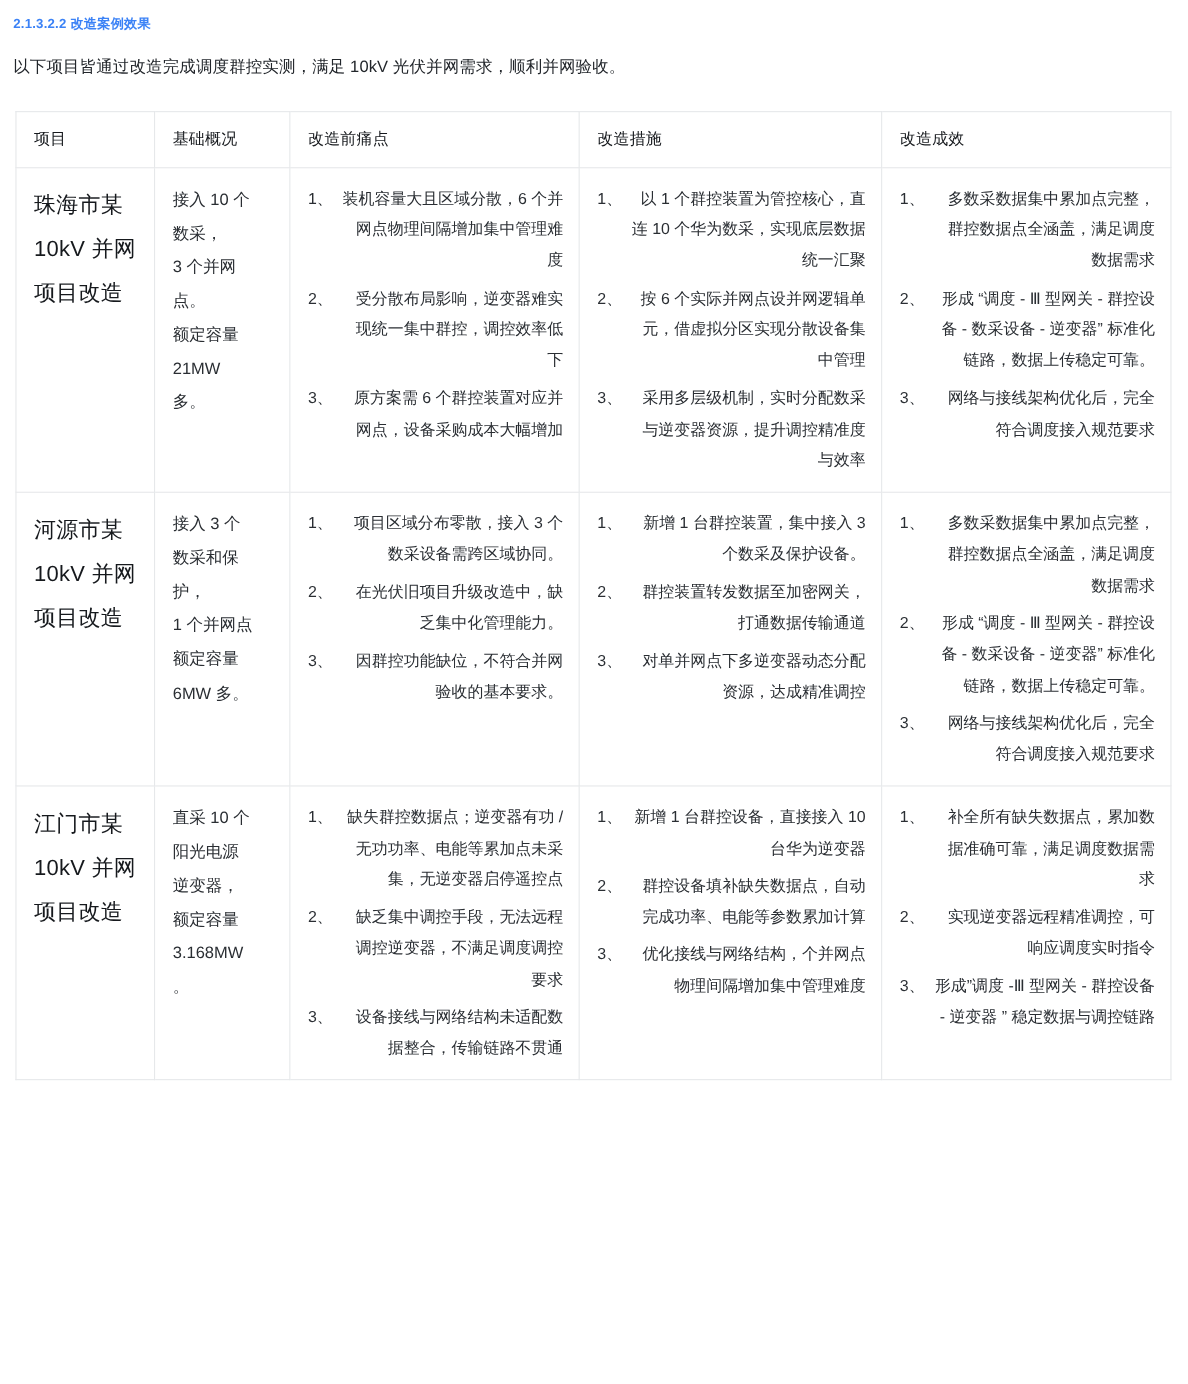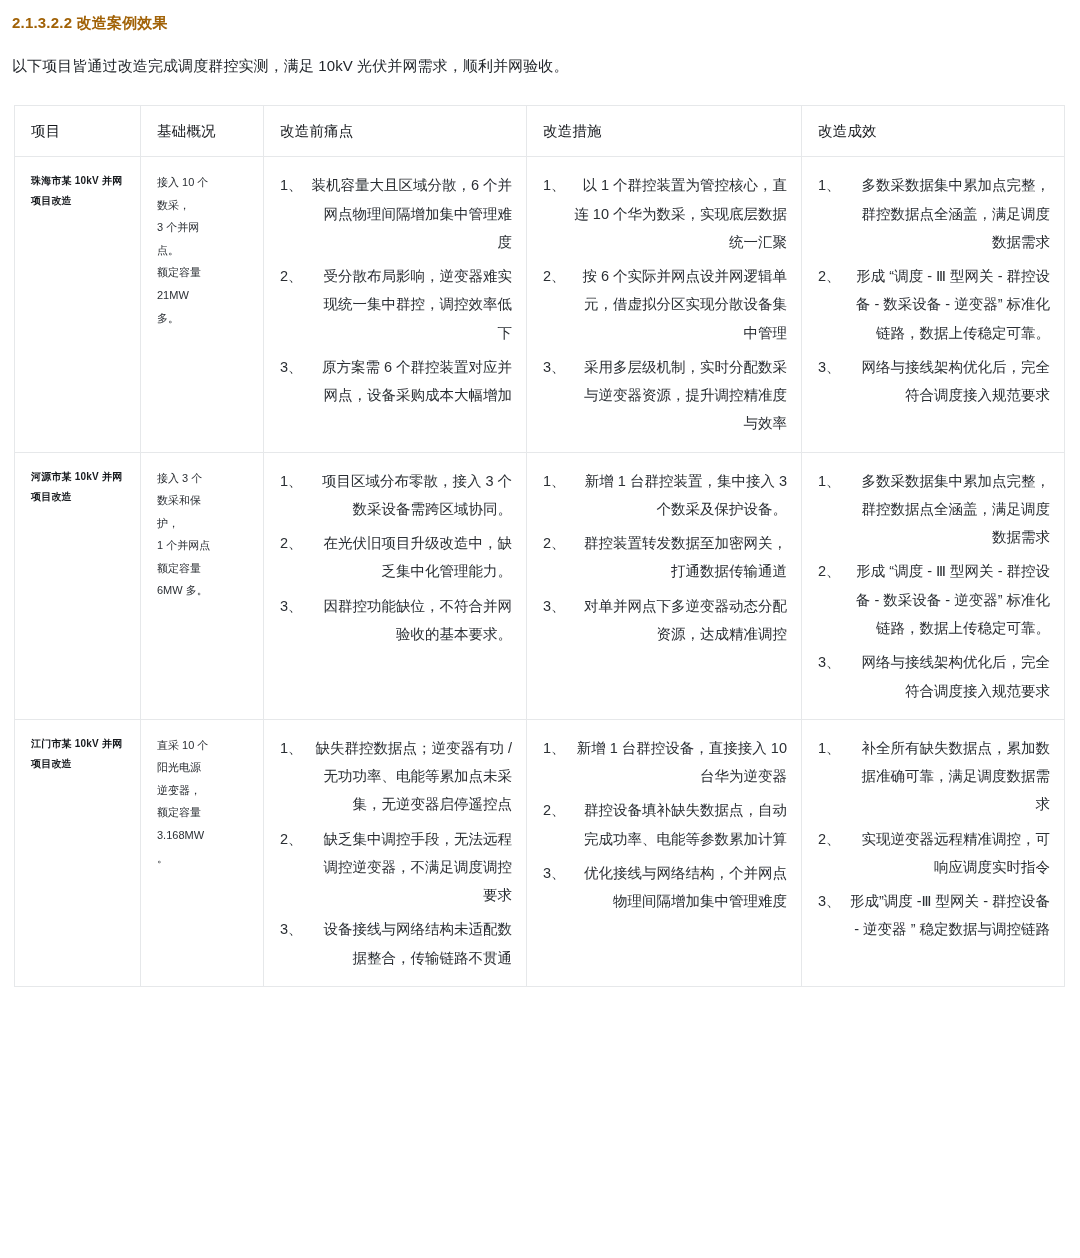--- a/index.html
+++ b/index.html
@@ -16,24 +16,24 @@
   }
   .page {
     width: 1080px;
     box-sizing: border-box;
     padding: 0;
     position: relative;
   }
 
   
   .doc-heading {
-    font-size: 15px;
+    font-size: 12px;
     font-weight: 700;
     letter-spacing: 0.2px;
-    color: #a16207;
+    color: #3b82f6;
     margin: 0;
     padding: 12px 0 0 12px;
     line-height: 1.5;
   }
 
   
   .doc-para {
     font-size: 15px;
     line-height: 1.9;
     color: #22262b;
@@ -71,30 +71,30 @@
     font-size: 14.5px;
     font-weight: 400;
     color: #16191d;
     text-align: left;
     padding-top: 15px;
     padding-bottom: 15px;
     line-height: 1.4;
     letter-spacing: 0.2px;
   }
   td.proj-cell {
-    font-size: 10px;
-    font-weight: 700;
+    font-size: 20px;
+    font-weight: 400;
     color: #16191d;
     line-height: 2.0;
     letter-spacing: 0.2px;
     padding-left: 20px;
     padding-top: 15px;
   }
   td.basic-cell {
-    font-size: 11px;
+    font-size: 15px;
     font-weight: 400;
     color: #2a2e33;
     line-height: 2.05;
     padding-top: 15px;
   }
   td.basic-cell .bline { display: block; }
 
   td.list-cell {
     font-size: 14.5px;
     color: #2a2e33;

